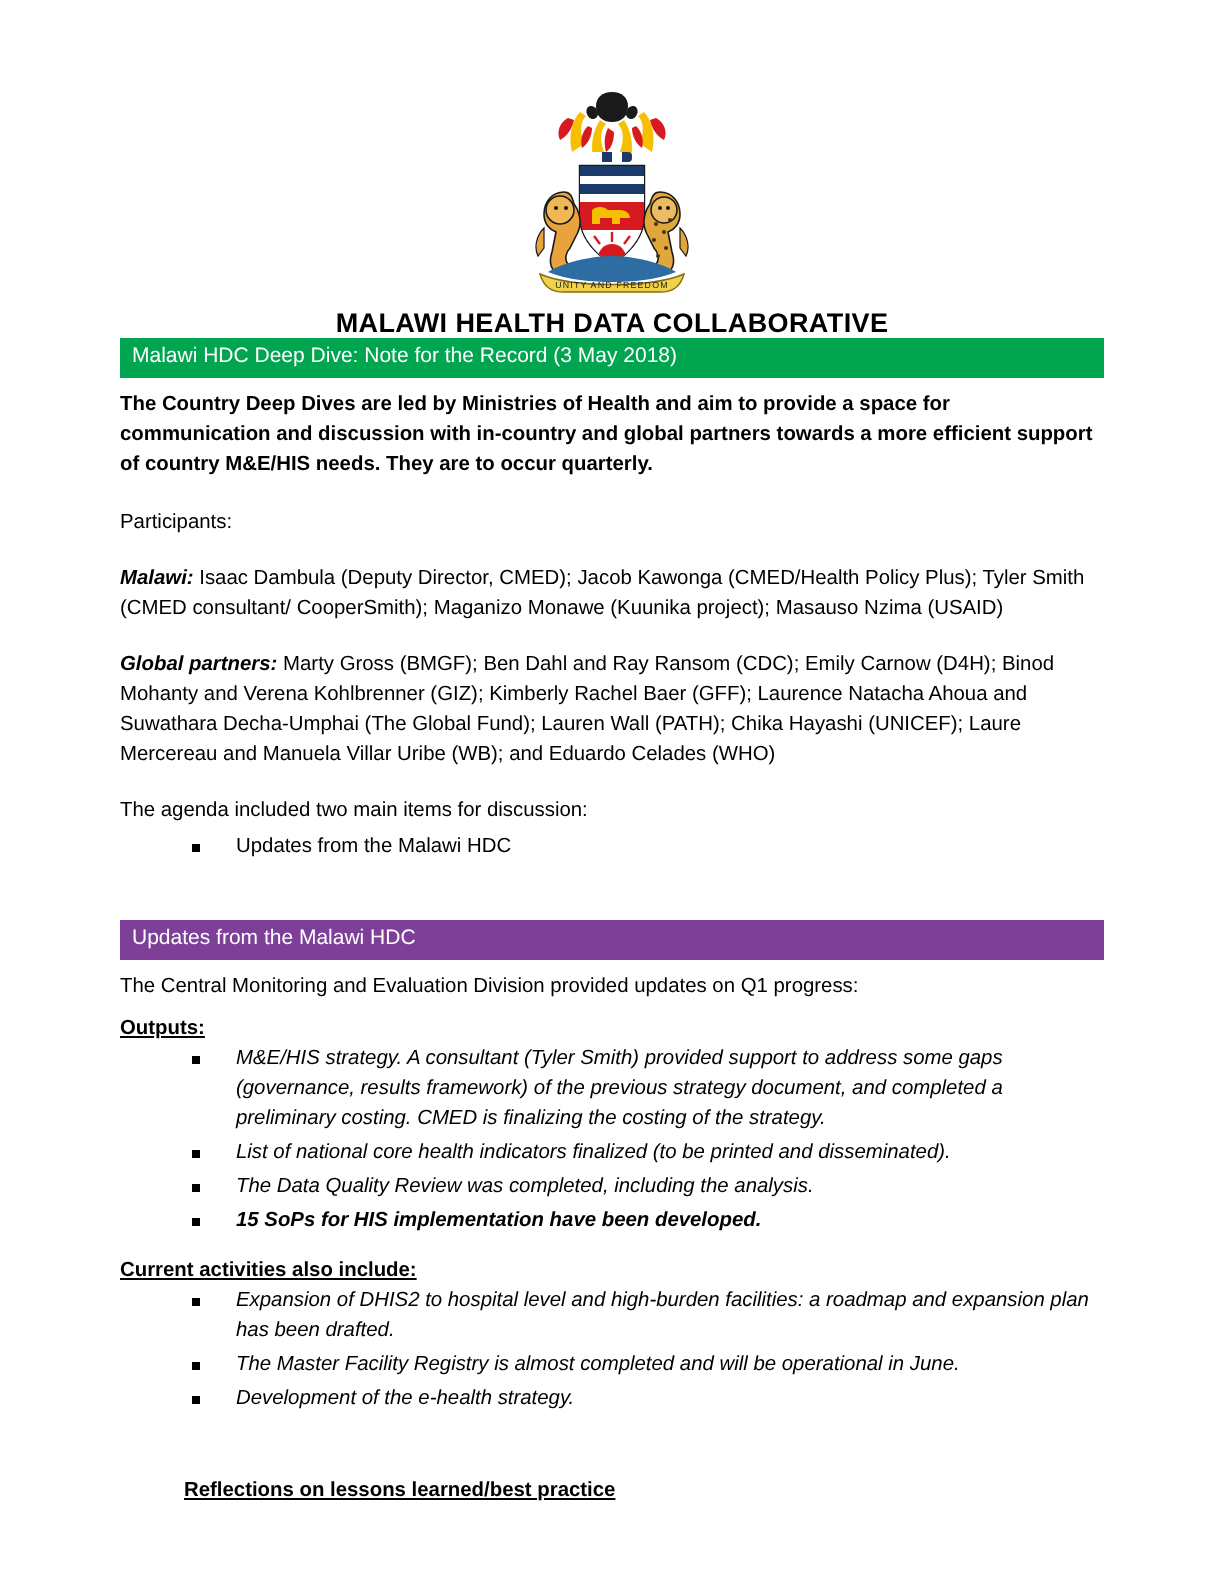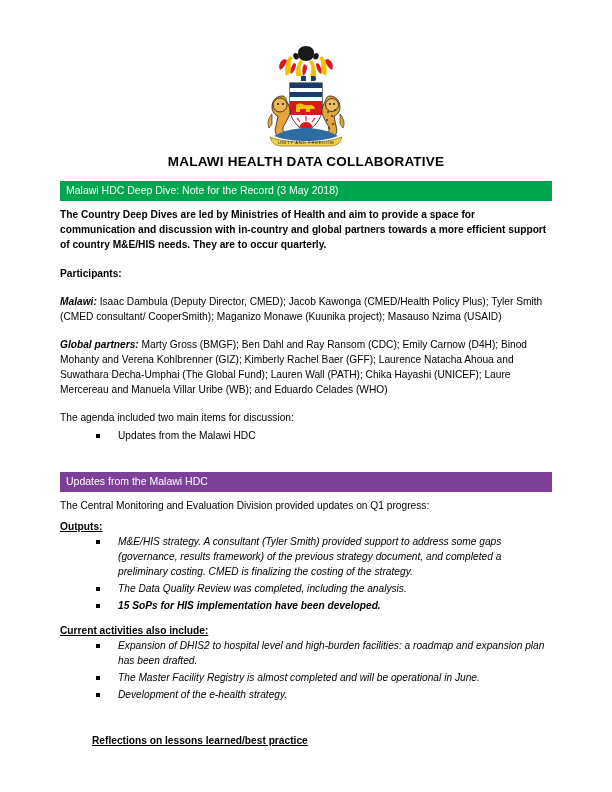--- a/index.html
+++ b/index.html
@@ -41,21 +41,21 @@
     text-align: center;
     font-size: 13.5px;
     font-weight: bold;
     letter-spacing: 0.2px;
     margin-top: 6px;
     color: #000;
   }
 
   
   .bar {
-    margin-top: 12px;
+    margin-top: 0;
     padding: 3px 6px 4px 6px;
     color: #ffffff;
     font-size: 10.5px;
     font-weight: normal;
     line-height: 1.25;
   }
   .bar-green { background: #00a550; }
   .bar-purple { background: #7e3f98; }
 
   
@@ -64,21 +64,21 @@
     line-height: 1.47;
     margin-top: 7px;
     text-align: left;
   }
   .para.bold { font-weight: bold; }
   .para.tight { margin-top: 16px; }
   .para.gap { margin-top: 13px; }
 
   .label-head {
     font-size: 10.2px;
-    font-weight: bold;
+    font-weight: normal;
     margin-top: 15px;
   }
   .underline-head {
     font-size: 10.2px;
     font-weight: bold;
     text-decoration: underline;
     margin-top: 7px;
   }
 
   .inline-bold { font-weight: bold; }
@@ -214,20 +214,21 @@
   </ul>
 
   <div class="bar bar-purple" style="margin-top:28px;">Updates from the Malawi HDC</div>
 
   <div class="para">The Central Monitoring and Evaluation Division provided updates on Q1 progress:</div>
 
   <div class="underline-head">Outputs:</div>
 
   <ul class="bullets italicized">
     <li><span class="sq"></span><span>M&amp;E/HIS strategy.  A consultant (Tyler Smith) provided support to address some gaps (governance, results framework) of the previous strategy document, and completed a preliminary costing. CMED is finalizing the costing of the strategy.</span></li>
+    <li><span class="sq"></span><span>List of national core health indicators finalized (to be printed and disseminated).</span></li>
     <li><span class="sq"></span><span>The Data Quality Review was completed, including the analysis.</span></li>
     <li><span class="sq"></span><span class="inline-bold">15 SoPs for HIS implementation have been developed.</span></li>
   </ul>
 
   <div class="underline-head" style="margin-top:11px;">Current activities also include:</div>
 
   <ul class="bullets italicized">
     <li><span class="sq"></span><span>Expansion of DHIS2 to hospital level and high-burden facilities: a roadmap and expansion plan has been drafted.</span></li>
     <li><span class="sq"></span><span>The Master Facility Registry is almost completed and will be operational in June.</span></li>
     <li><span class="sq"></span><span>Development of the e-health strategy.</span></li>

